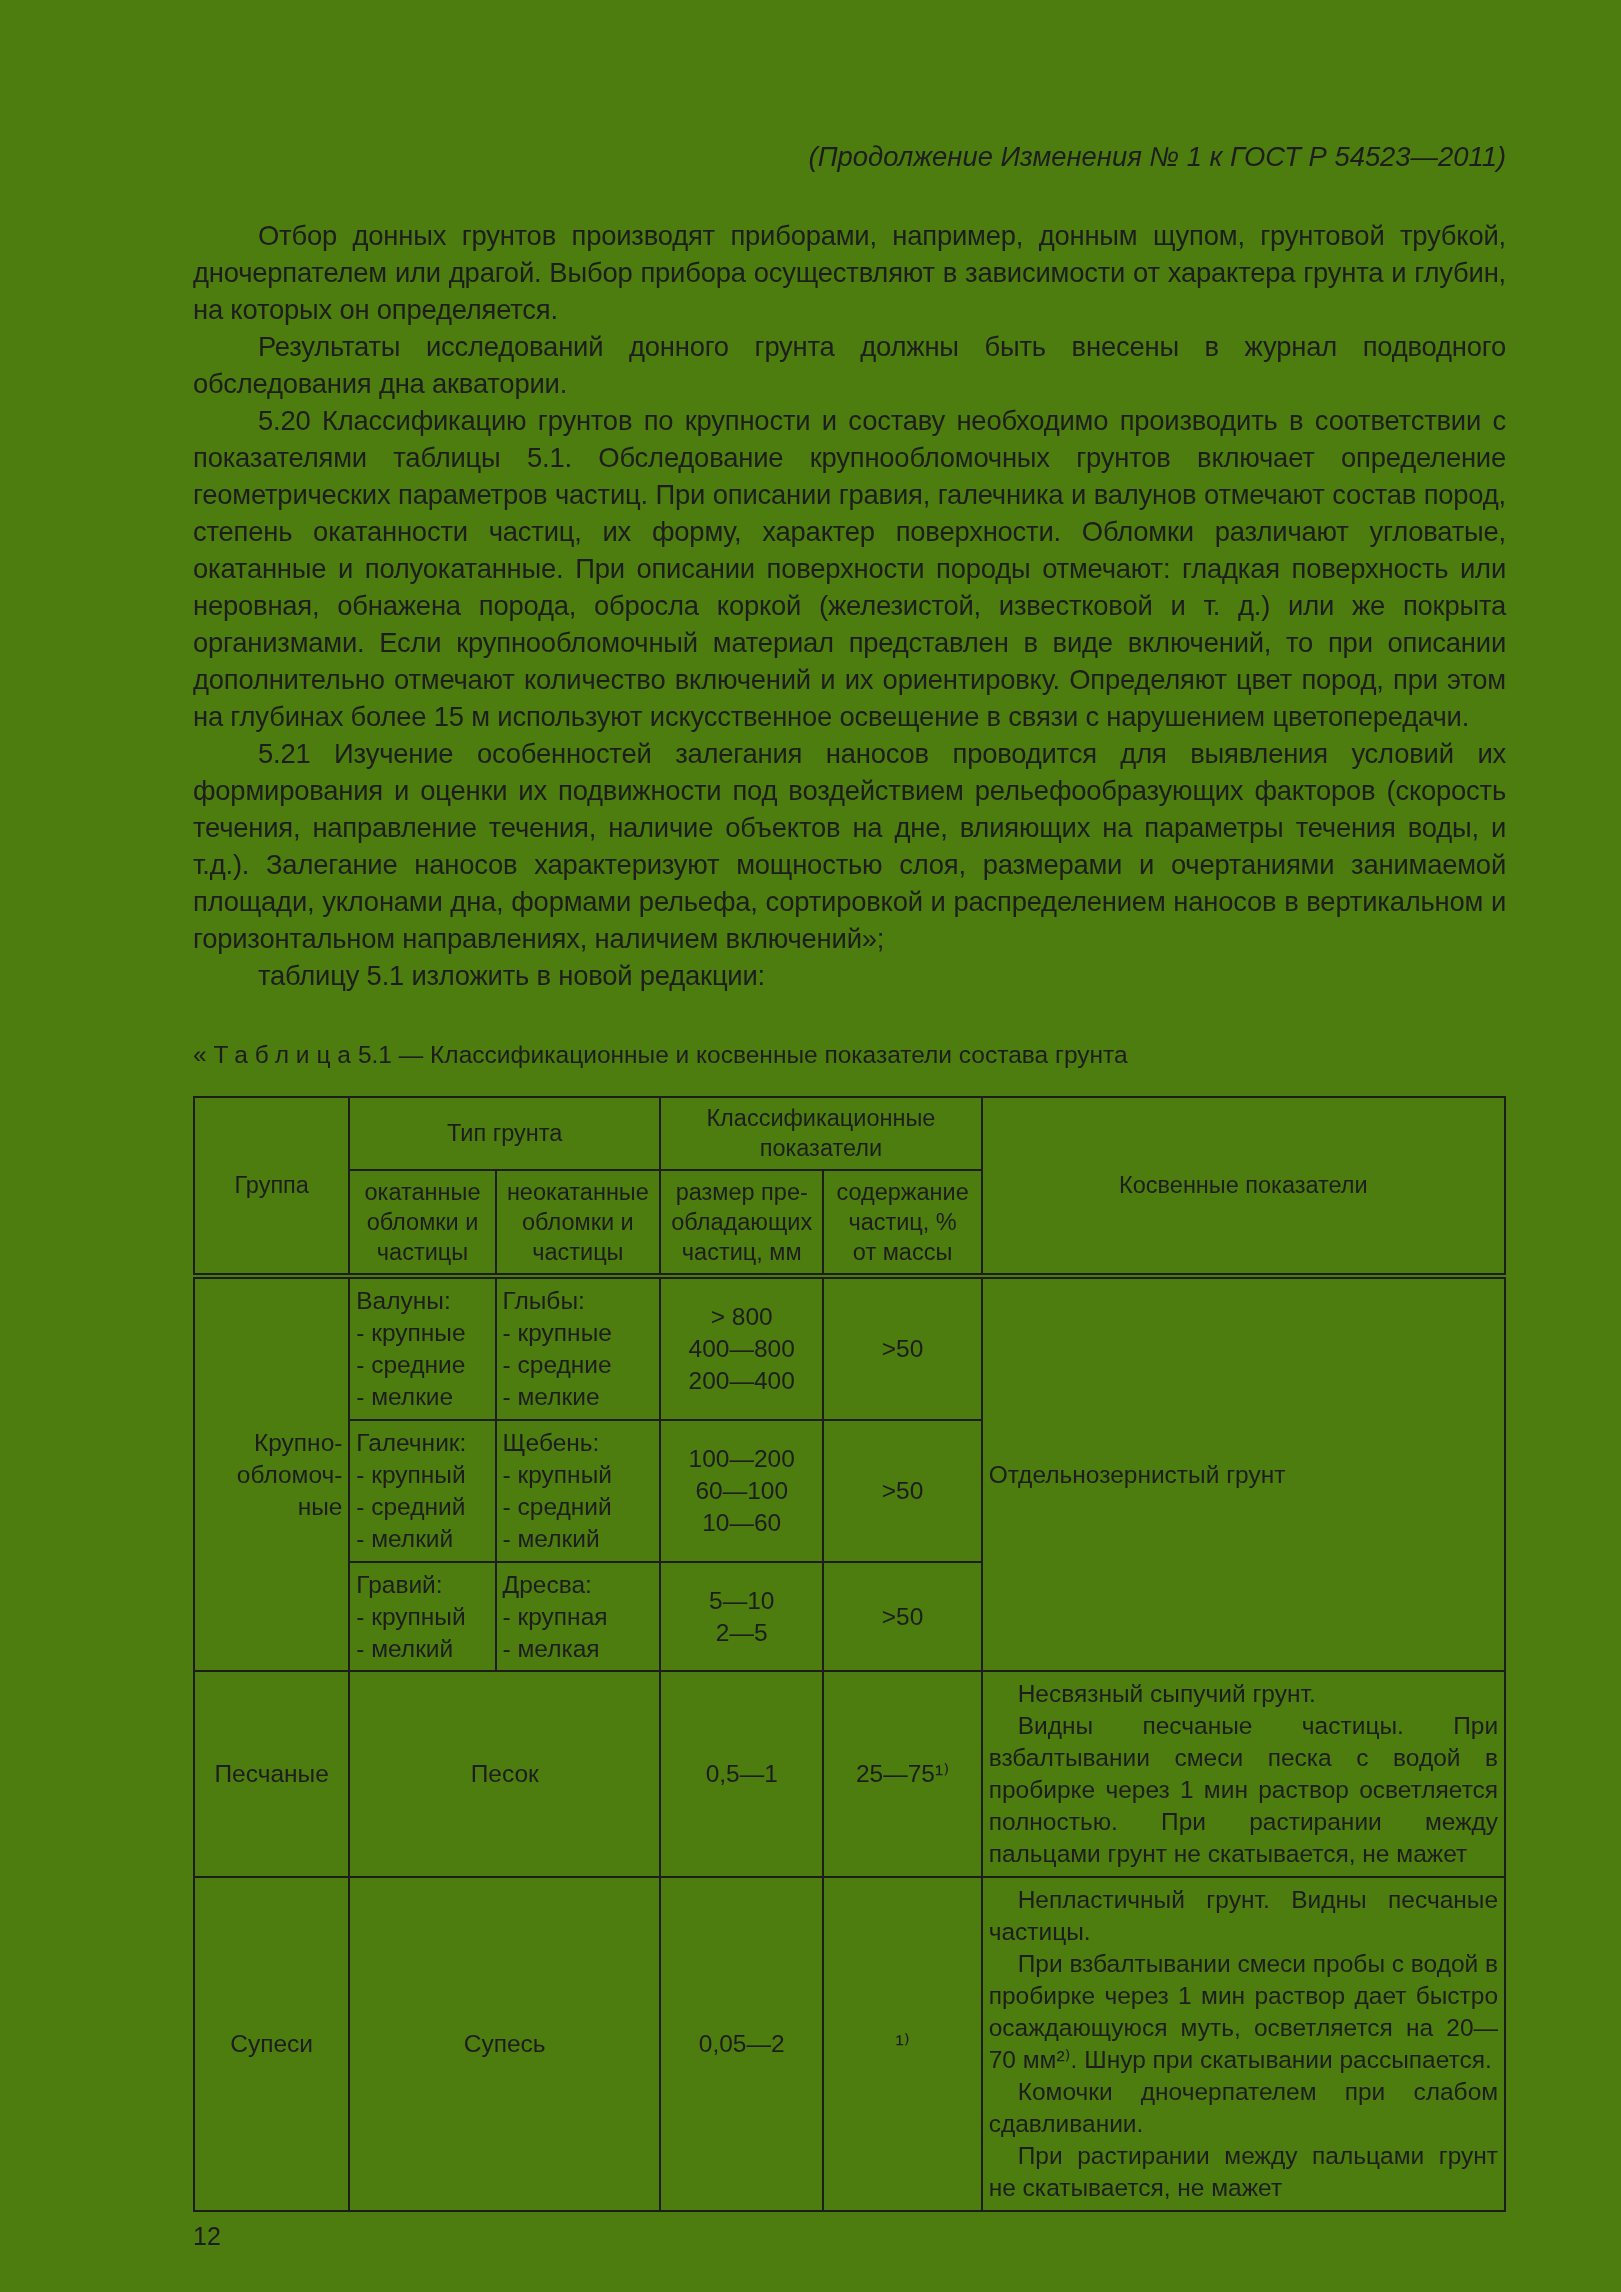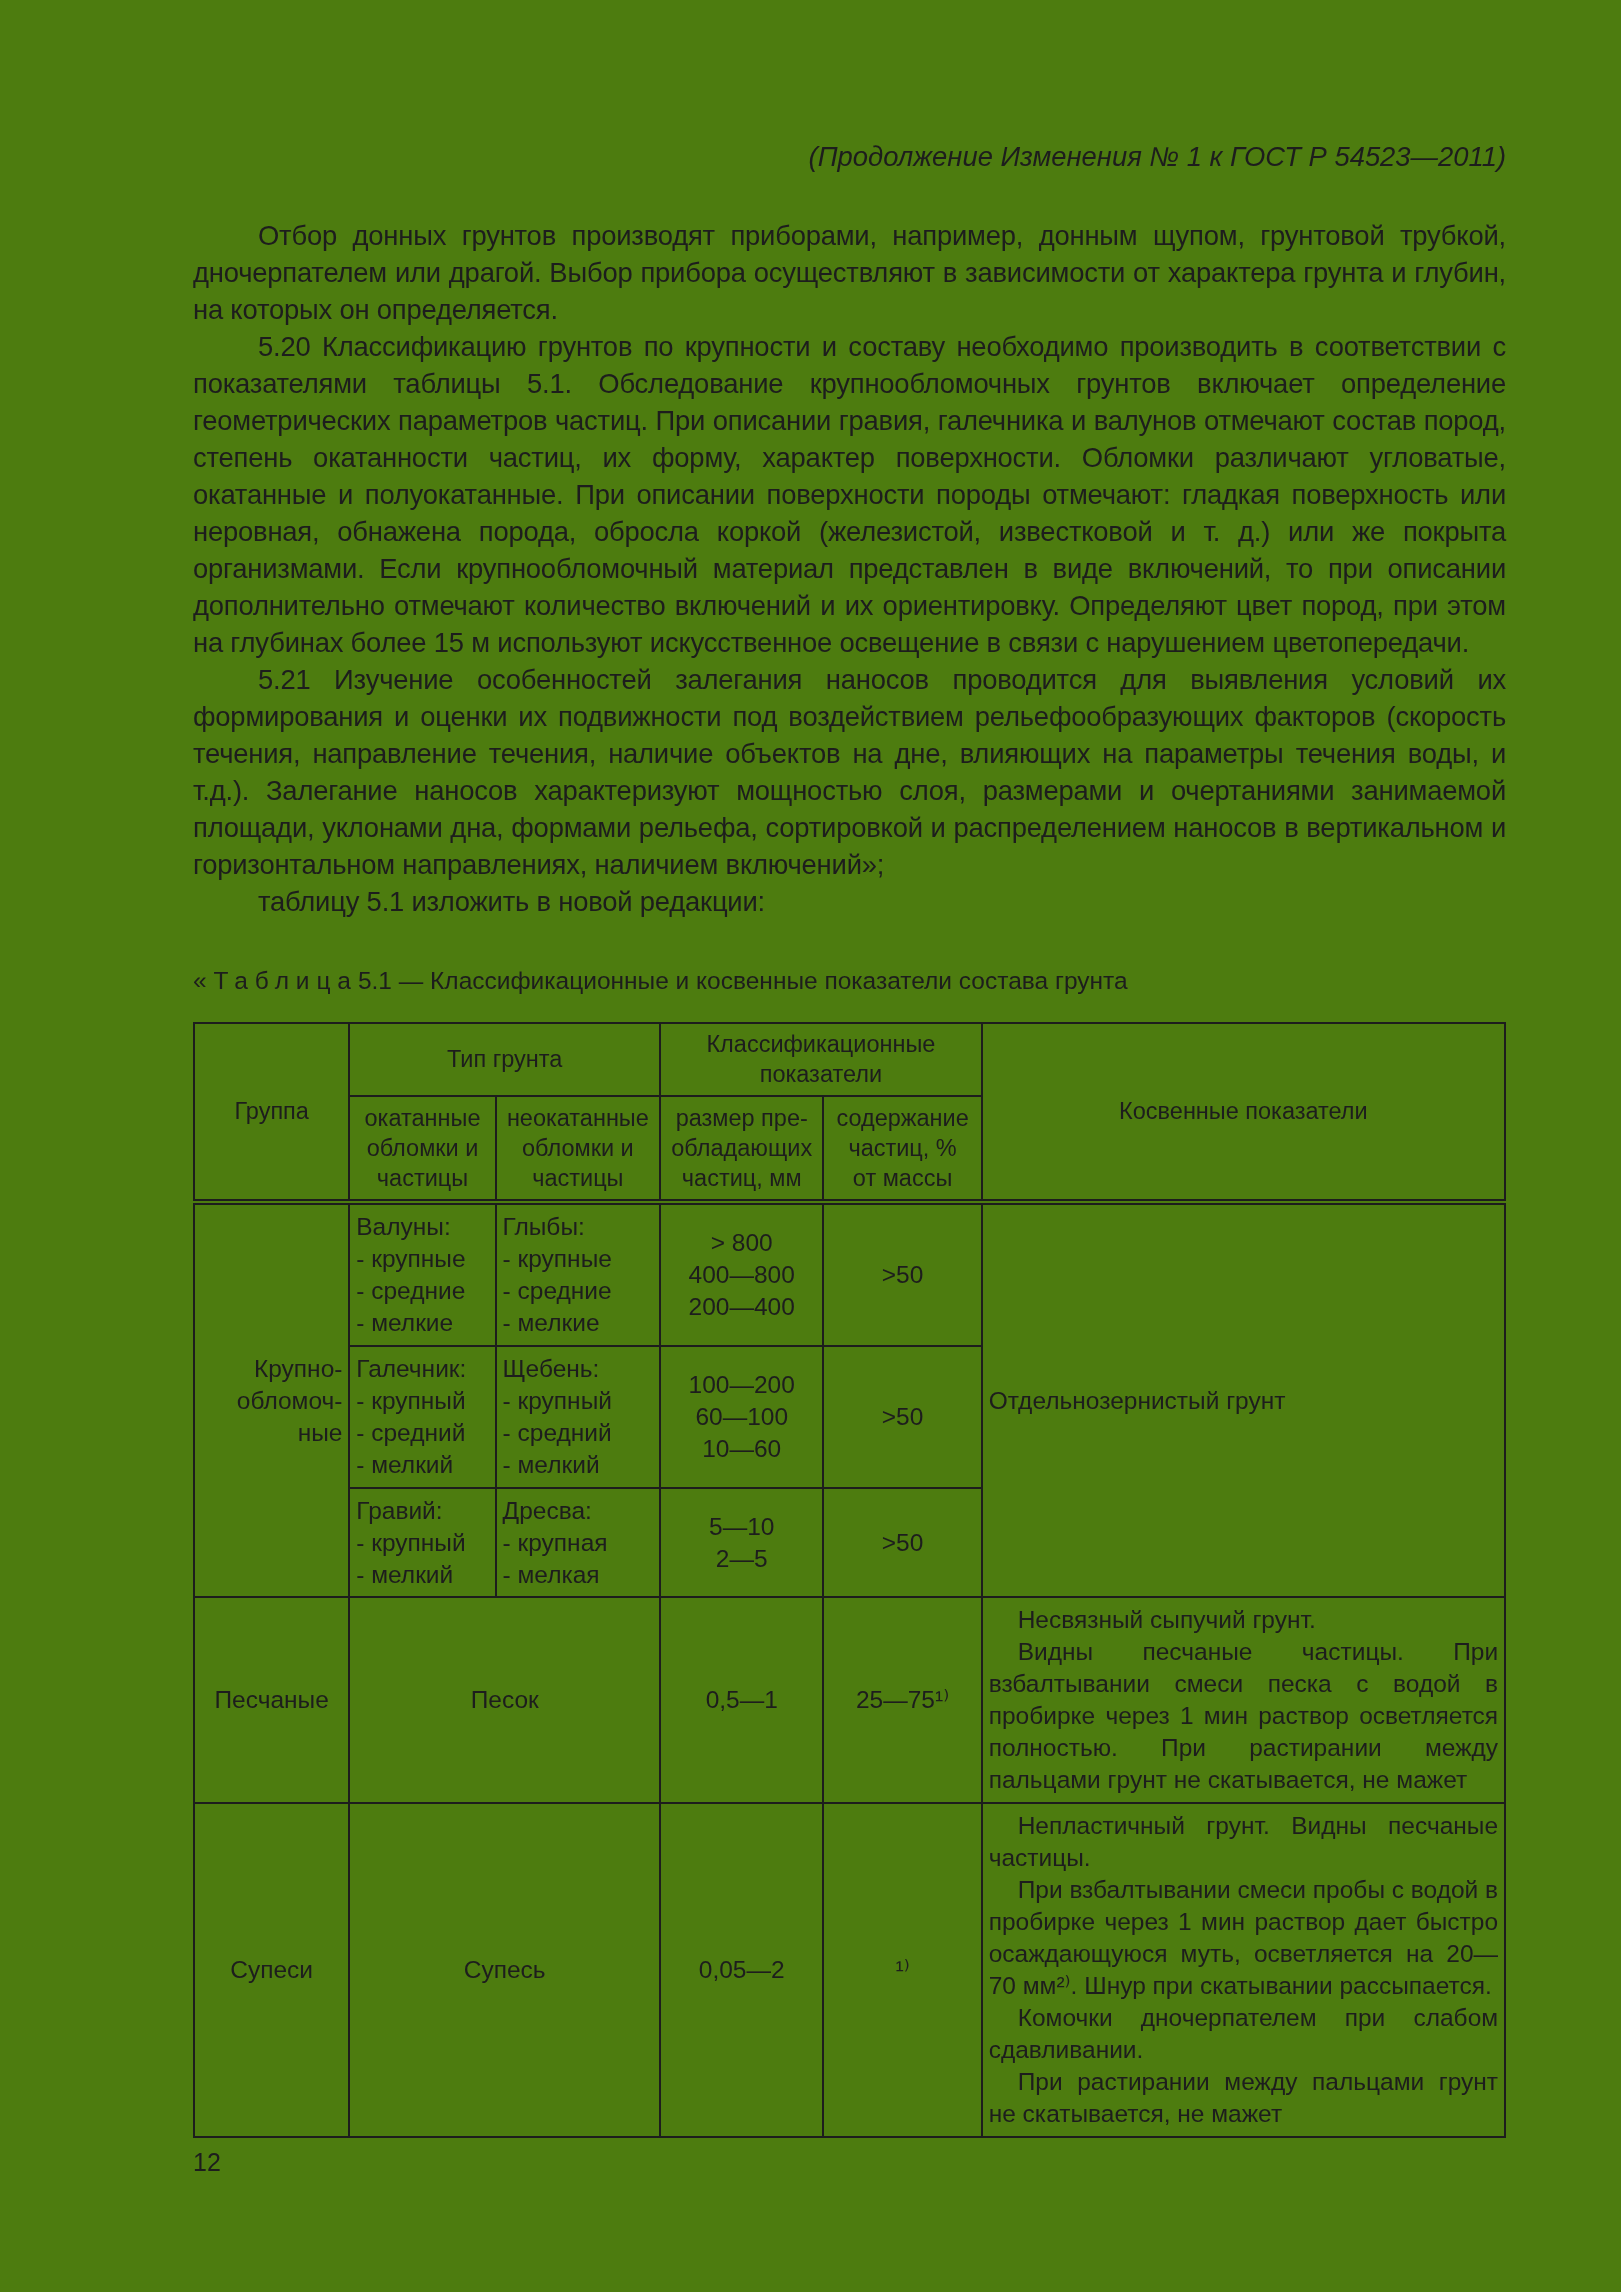--- a/index.html
+++ b/index.html
@@ -65,20 +65,21 @@
 </style>
 </head>
 <body>
 
 <div class="page">
   <div class="content">
 
     <p class="header-note">(Продолжение Изменения № 1 к ГОСТ Р 54523—2011)</p>
 
     <p class="body-par">Отбор донных грунтов производят приборами, например, донным щупом, грунтовой трубкой, дночерпателем или драгой. Выбор прибора осуществляют в зависимости от характера грунта и глубин, на которых он определяется.</p>
+    <p class="body-par">Результаты исследований донного грунта должны быть внесены в журнал подводного обследования дна акватории.</p>
     <p class="body-par">5.20  Классификацию грунтов по крупности и составу необходимо производить в соответствии с показателями таблицы 5.1. Обследование крупнообломочных грунтов включает определение геометрических параметров частиц. При описании гравия, галечника и валунов отмечают состав пород, степень окатанности частиц, их форму, характер поверхности. Обломки различают угловатые, окатанные и полуокатанные. При описании поверхности породы отмечают: гладкая поверхность или неровная, обнажена порода, обросла коркой (железистой, известковой и т. д.) или же покрыта организмами. Если крупнообломочный материал представлен в виде включений, то при описании дополнительно отмечают количество включений и их ориентировку. Определяют цвет пород, при этом на глубинах более 15 м используют искусственное освещение в связи с нарушением цветопередачи.</p>
     <p class="body-par">5.21  Изучение особенностей залегания наносов проводится для выявления условий их формирования и оценки их подвижности под воздействием рельефообразующих факторов (скорость течения, направление течения, наличие объектов на дне, влияющих на параметры течения воды, и т.д.). Залегание наносов характеризуют мощностью слоя, размерами и очертаниями занимаемой площади, уклонами дна, формами рельефа, сортировкой и распределением наносов в вертикальном и горизонтальном направлениях, наличием включений»;</p>
     <p class="body-par no-justify">таблицу 5.1 изложить в новой редакции:</p>
 
     <p class="table-caption"><span class="spaced">«Таблица</span><span>5.1</span> <span>— Классификационные и косвенные показатели состава грунта</span></p>
 
     <table class="gost">
       <colgroup>
         <col style="width:155px">
           <col style="width:146px">

